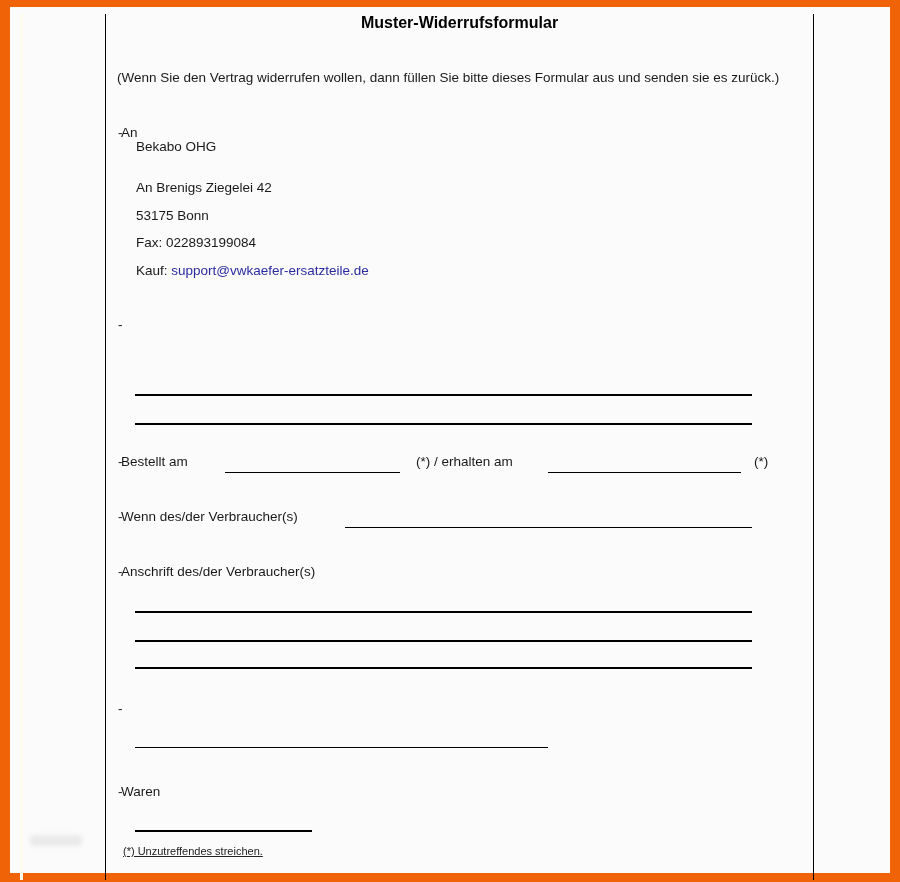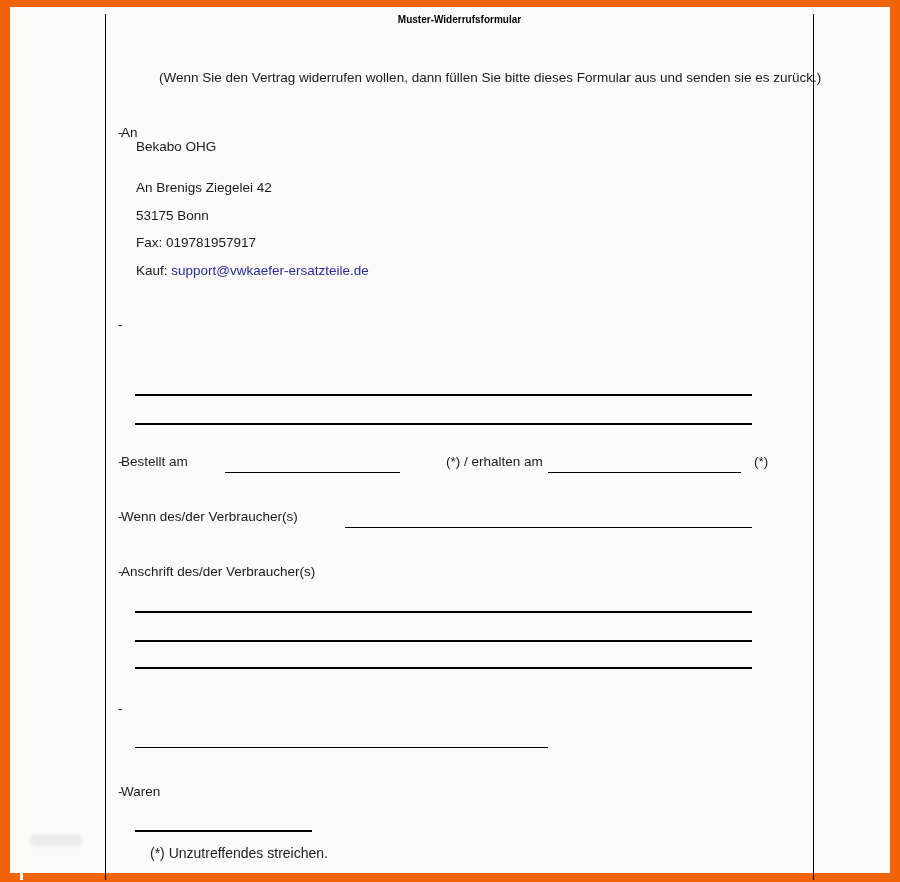--- a/index.html
+++ b/index.html
@@ -26,34 +26,34 @@
   }
   .frame-line.left{left:95px;}
   .frame-line.right{left:803px;}
   .doc{
     position:absolute;left:95px;top:7px;width:709px;height:866px;
     color:#1a1a1a;font-size:13.5px;
   }
   .abs{position:absolute;white-space:nowrap;}
   .title{
     left:0;top:0;width:709px;text-align:center;
-    font-weight:bold;font-size:10px;color:#000;
+    font-weight:bold;font-size:16px;color:#000;
   }
-  .intro{left:12px;top:56px;margin-left:42px;}
+  .intro{left:12px;top:56px;}
   .dash{position:absolute;left:13px;}
   .lbl{position:absolute;left:16px;}
   .addr-line{position:absolute;left:31px;}
   .mail-link{color:#2B2BA0;text-decoration:none;cursor:pointer;}
   .para{
     position:absolute;left:31px;top:301px;width:678px;
     white-space:normal;line-height:28px;
   }
   .fill-line{position:absolute;height:0;border-bottom:2px solid #000;}
   .fill-line.thin{border-bottom-width:1px;}
-  .foot{left:45px;top:831px;font-size:14px;color:#222;}
+  .foot{left:18px;top:831px;font-size:11px;color:#222;text-decoration:underline;}
   .watermark{
     position:absolute;left:20px;top:828px;width:52px;height:11px;
     background:rgba(170,170,170,0.20);filter:blur(2px);border-radius:2px;
   }
 </style>
 </head>
 <body>
 
 <div class="outer-frame">
   <div class="left-tint"></div>
@@ -65,32 +65,32 @@
 
     <div class="abs title">Muster-Widerrufsformular</div>
 
     <div class="abs intro">(Wenn Sie den Vertrag widerrufen wollen, dann füllen Sie bitte dieses Formular aus und senden sie es zurück.)</div>
 
     <span class="dash" style="top:111px">-</span>
     <span class="lbl" style="top:111px">An</span>
     <span class="addr-line" style="top:125px">Bekabo OHG</span>
     <span class="addr-line" style="top:166px">An Brenigs Ziegelei 42</span>
     <span class="addr-line" style="top:194px">53175 Bonn</span>
-    <span class="addr-line" style="top:221px">Fax: 019781957917</span>
+    <span class="addr-line" style="top:221px">Fax: 022893199084</span>
     <span class="addr-line" style="top:249px"><span>Kauf: </span><a class="mail-link">support@vwkaefer-ersatzteile.de</a></span>
 
     <span class="dash" style="top:303px">-</span>
 
     <div class="fill-line" style="left:30px;top:380px;width:617px"></div>
     <div class="fill-line" style="left:30px;top:409px;width:617px"></div>
 
     <span class="dash" style="top:440px">-</span>
     <span class="lbl" style="top:440px">Bestellt am</span>
     <div class="fill-line thin" style="left:120px;top:458px;width:175px"></div>
-    <span class="abs" style="left:341px;top:440px">(*) / erhalten am</span>
+    <span class="abs" style="left:311px;top:440px">(*) / erhalten am</span>
     <div class="fill-line thin" style="left:443px;top:458px;width:193px"></div>
     <span class="abs" style="left:649px;top:440px">(*)</span>
 
     <span class="dash" style="top:495px">-</span>
     <span class="lbl" style="top:495px">Wenn des/der Verbraucher(s)</span>
     <div class="fill-line thin" style="left:240px;top:513px;width:407px"></div>
 
     <span class="dash" style="top:550px">-</span>
     <span class="lbl" style="top:550px">Anschrift des/der Verbraucher(s)</span>
     <div class="fill-line" style="left:30px;top:597px;width:617px"></div>

